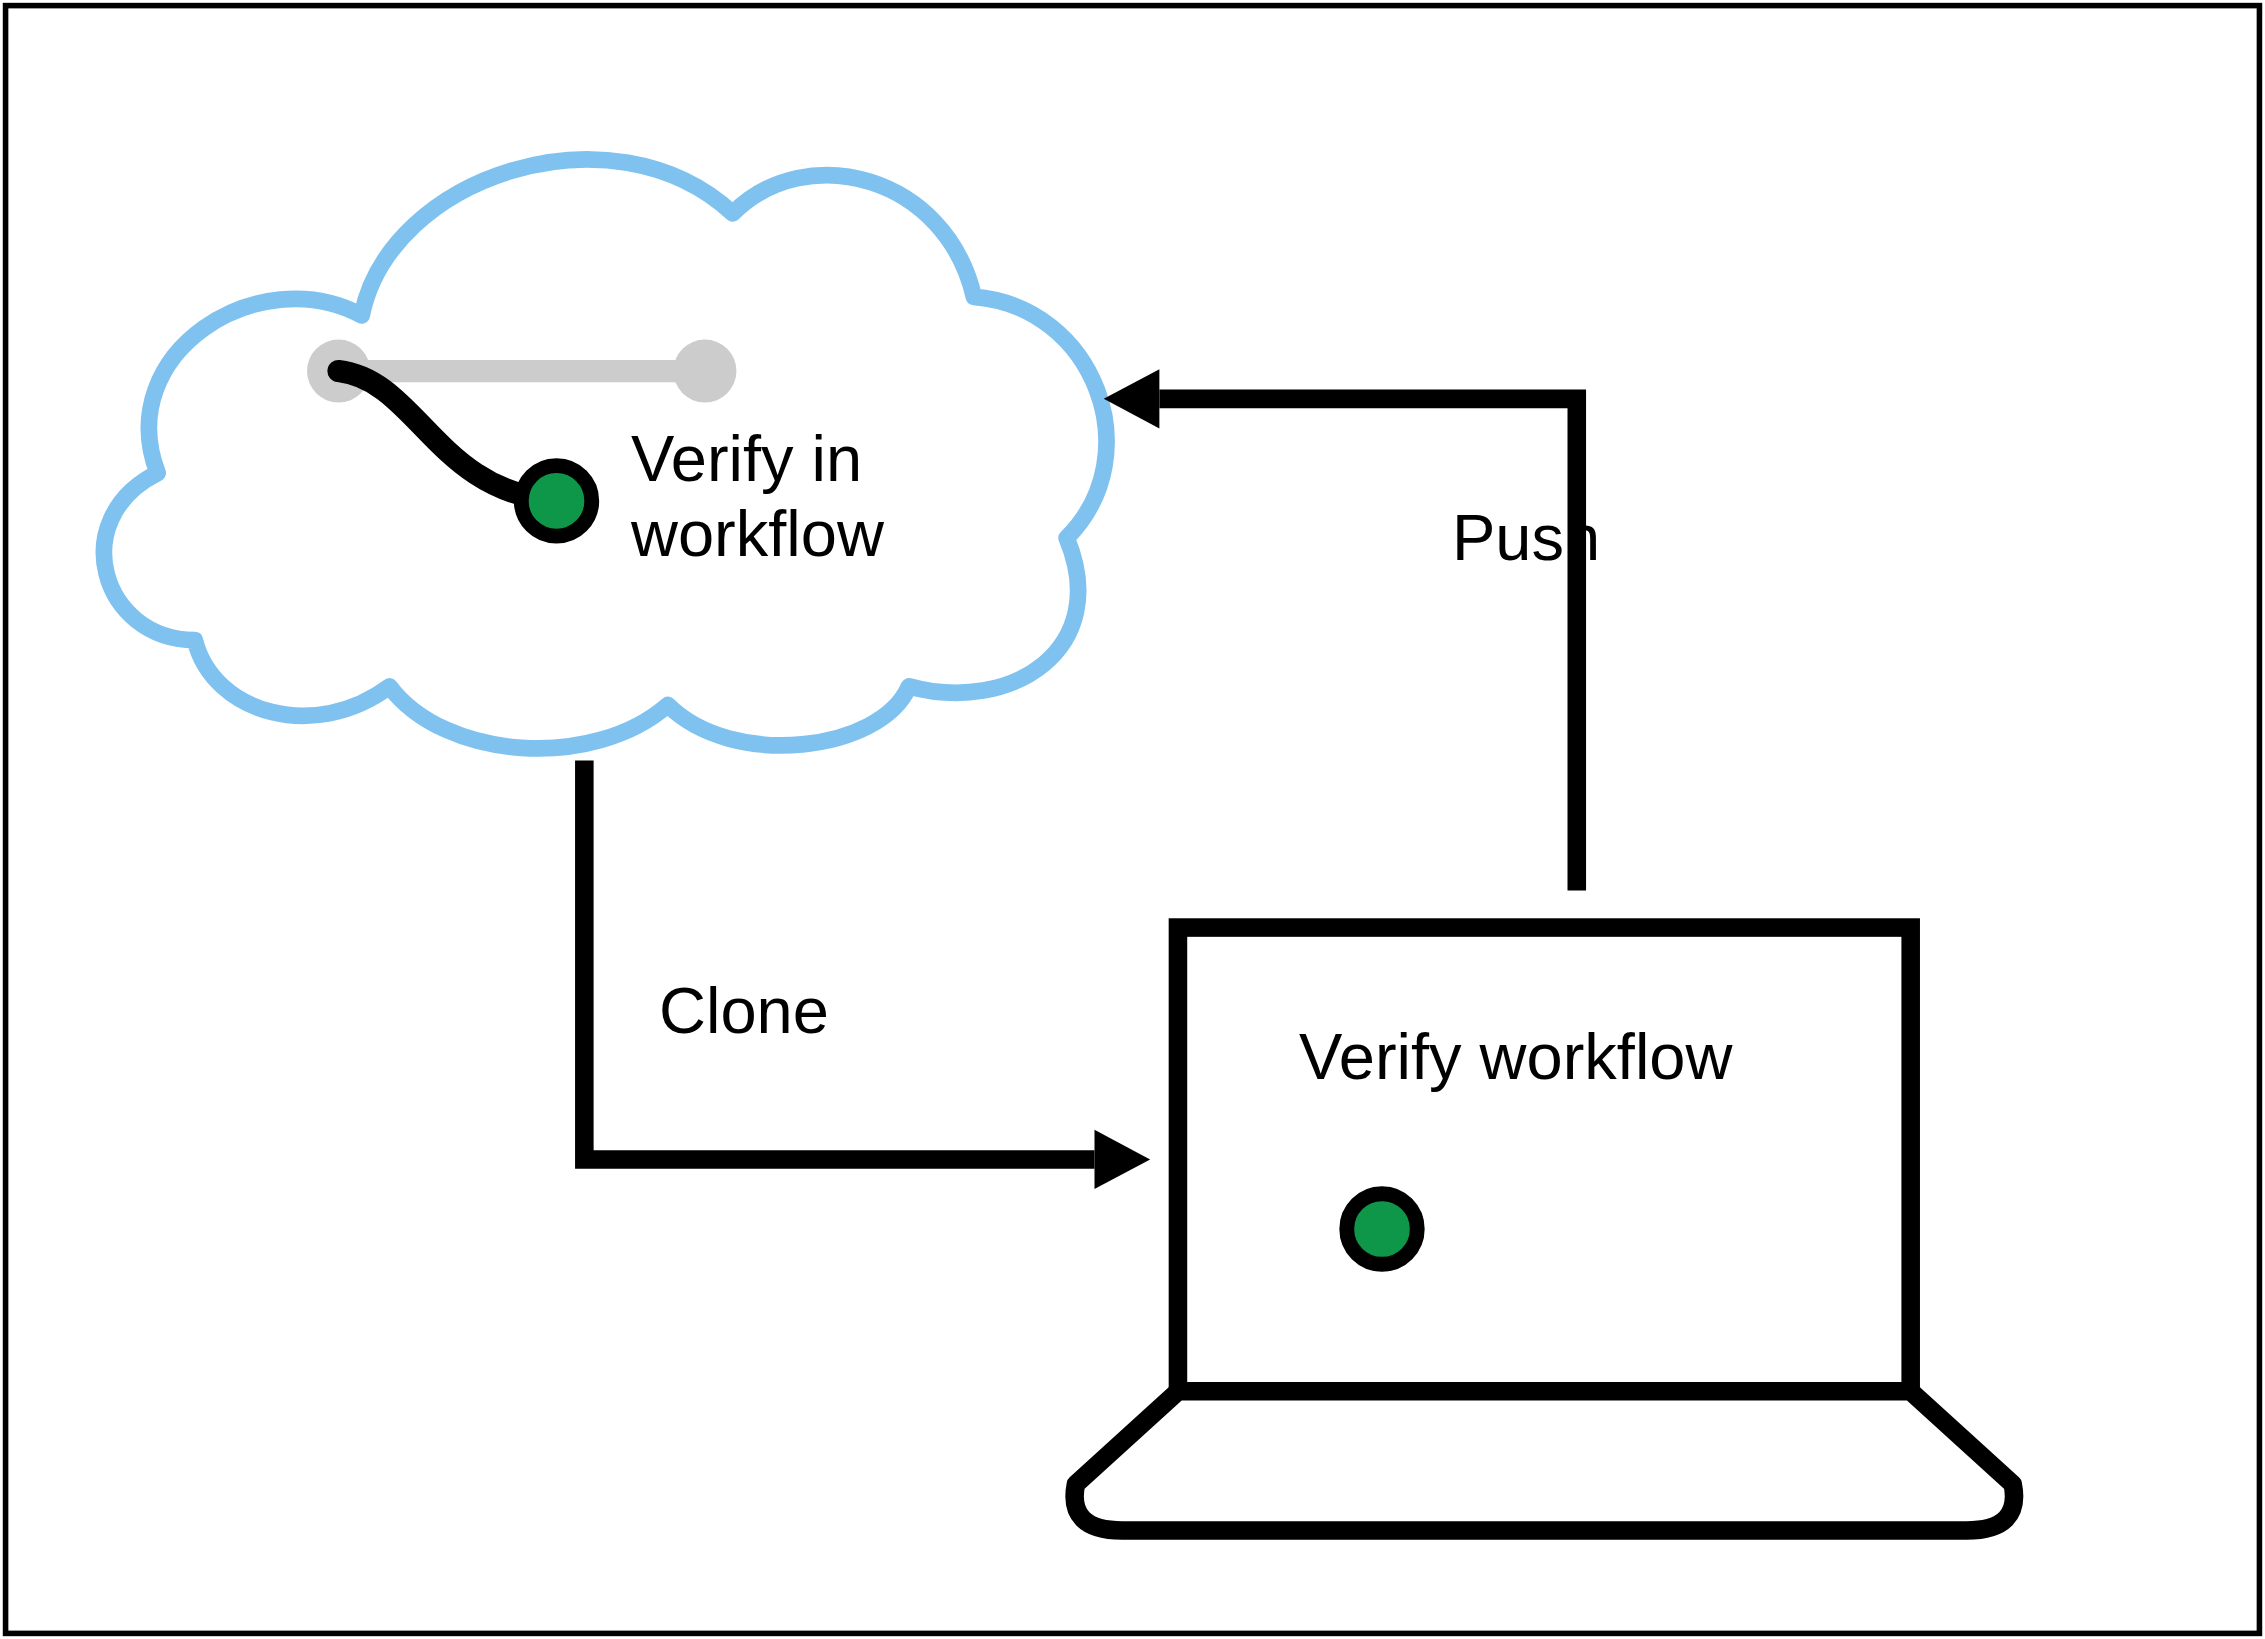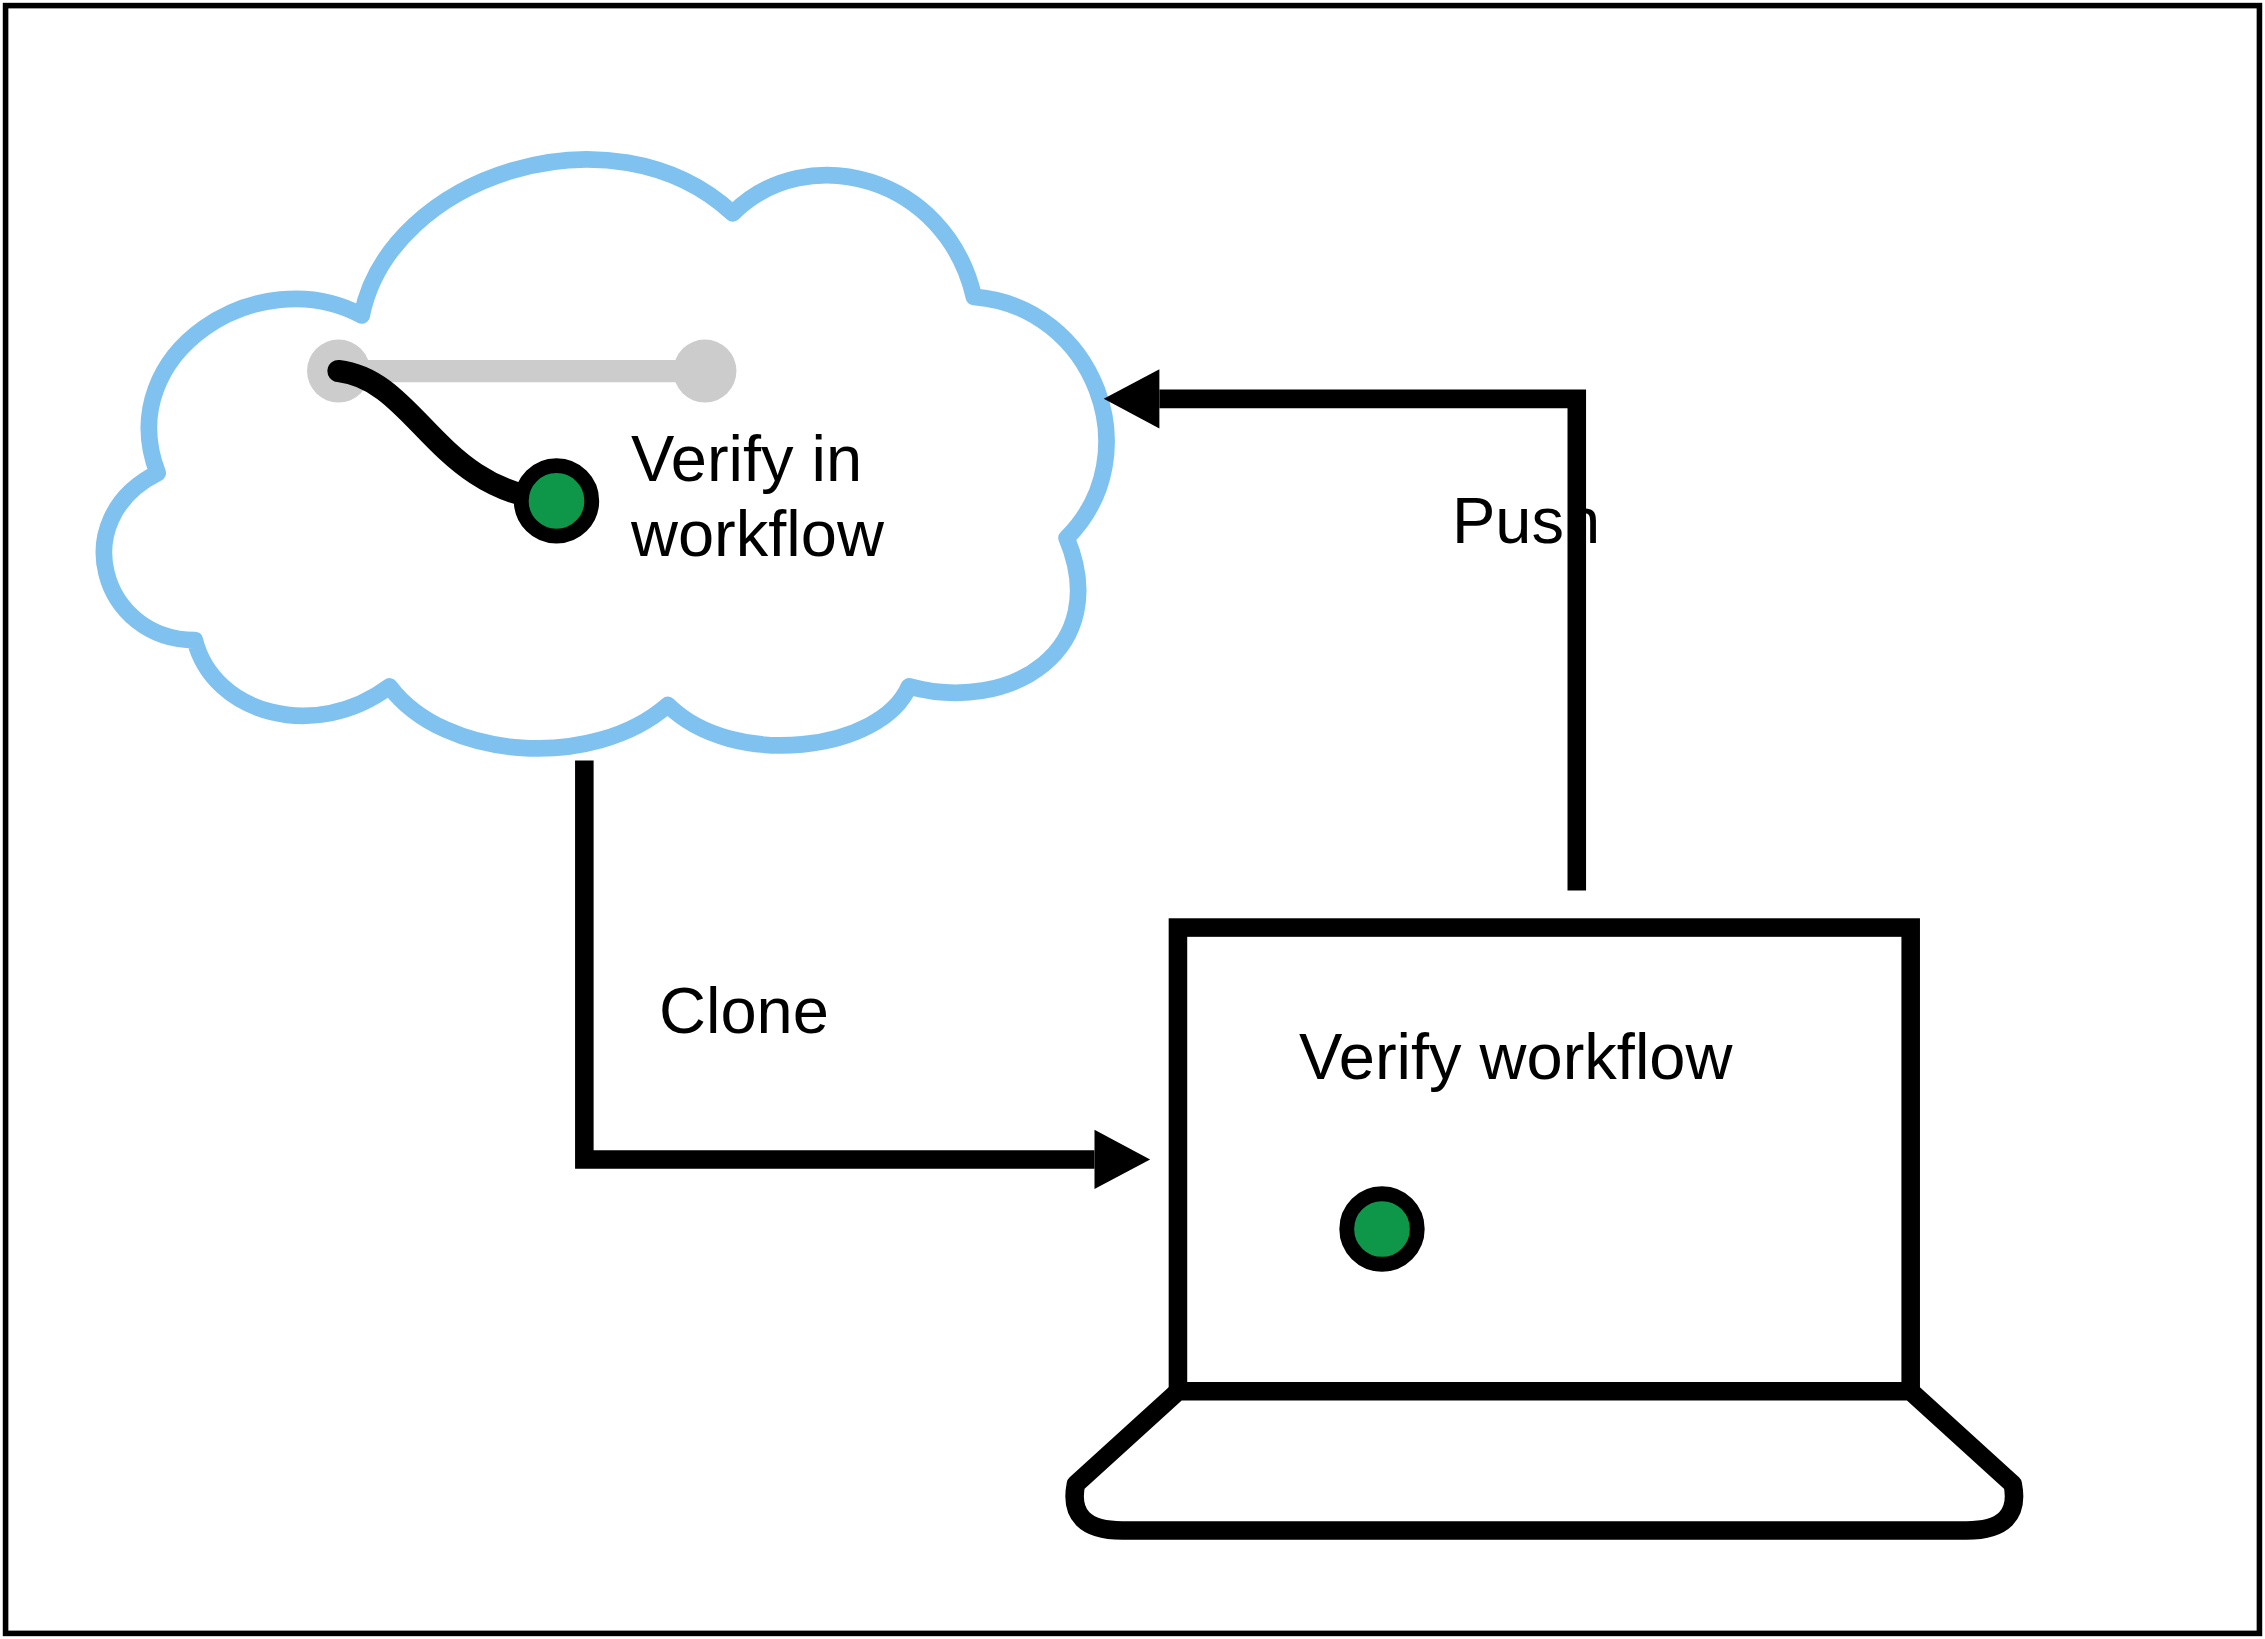--- a/index.html
+++ b/index.html
@@ -84,19 +84,19 @@
 
       <circle cx="1490" cy="1325" r="38" fill="#0f9749" stroke="#000" stroke-width="16"></circle>
     </g>
   </svg>
 
   <div class="label" style="left:631px; top:422px;">Verify in
 workflow</div>
 
   <div class="label" style="left:659px; top:974px;text-align:center;">Clone</div>
 
-  <div class="label" style="left:1452px; top:484px;">Push</div>
+  <div class="label" style="left:1452px; top:501px;">Push</div>
 
   <div class="label" style="left:1299px; top:1020px;">Verify workflow</div>
 
 
 </div>
 
 
 </body></html>

